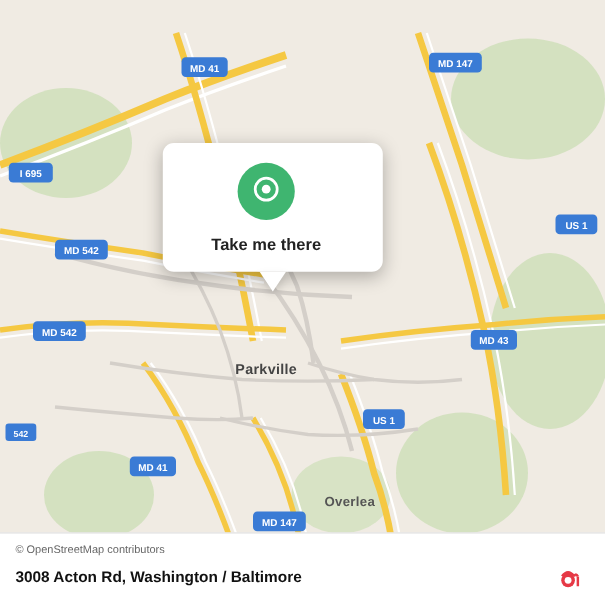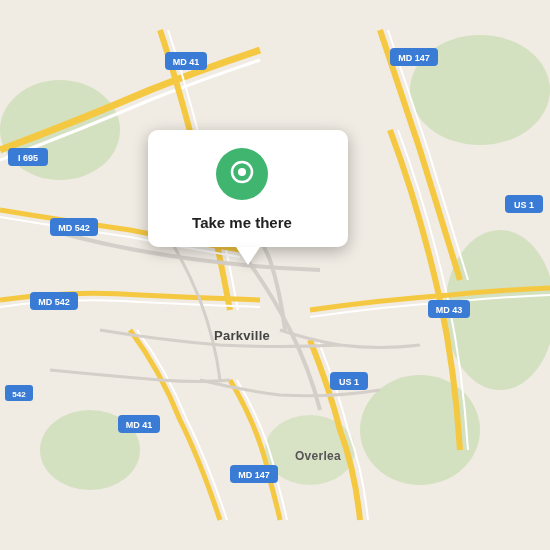--- a/index.html
+++ b/index.html
@@ -222,13 +222,30 @@
     <div class="popup-icon-circle">
       <svg viewBox="0 0 28 28" fill="none" xmlns="http://www.w3.org/2000/svg">
         <circle cx="14" cy="12" r="10" stroke="#fff" stroke-width="2.5" fill="none"></circle>
         <circle cx="14" cy="12" r="4" fill="#fff"></circle>
       </svg>
     </div>
     <button class="popup-button">Take me there</button>
     <div class="popup-tail"></div>
   </div>
 
+  <div class="bottom-bar">
+    <div class="attribution">© OpenStreetMap contributors</div>
+    <div class="location-info">
+      <span class="address">3008 Acton Rd, Washington / Baltimore</span>
+      <div class="moovit-logo">
+        <svg class="moovit-icon" viewBox="0 0 36 36" xmlns="http://www.w3.org/2000/svg">
+          <rect width="36" height="36" rx="8" fill="#fff"></rect>
+
+          <circle cx="14" cy="22" r="7" fill="#e63946"></circle>
+          <circle cx="14" cy="22" r="3.5" fill="#fff"></circle>
+          <path d="M8,18 Q14,10 20,18" stroke="#e63946" stroke-width="3" fill="none"></path>
+          <path d="M20,18 Q22,14 24,18" stroke="#e63946" stroke-width="2.5" fill="none"></path>
+          <line x1="24" y1="18" x2="24" y2="28" stroke="#e63946" stroke-width="2.5"></line>
+        </svg>
+      </div>
+    </div>
+  </div>
 </div>
 
 </body></html>

